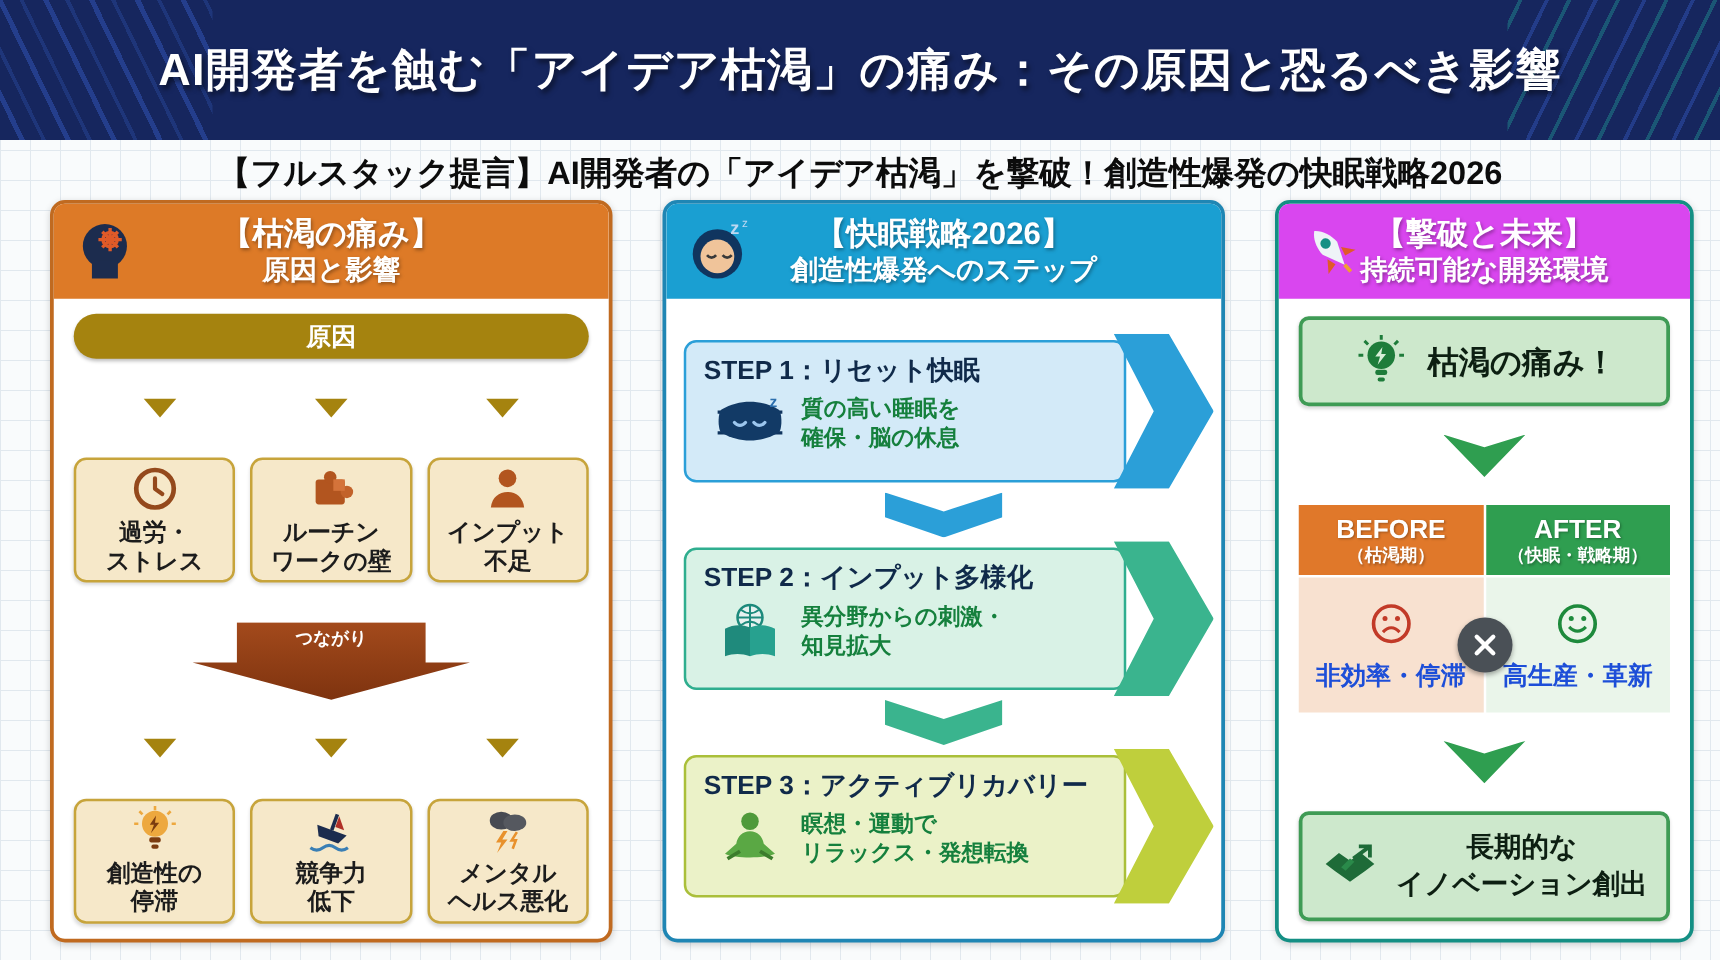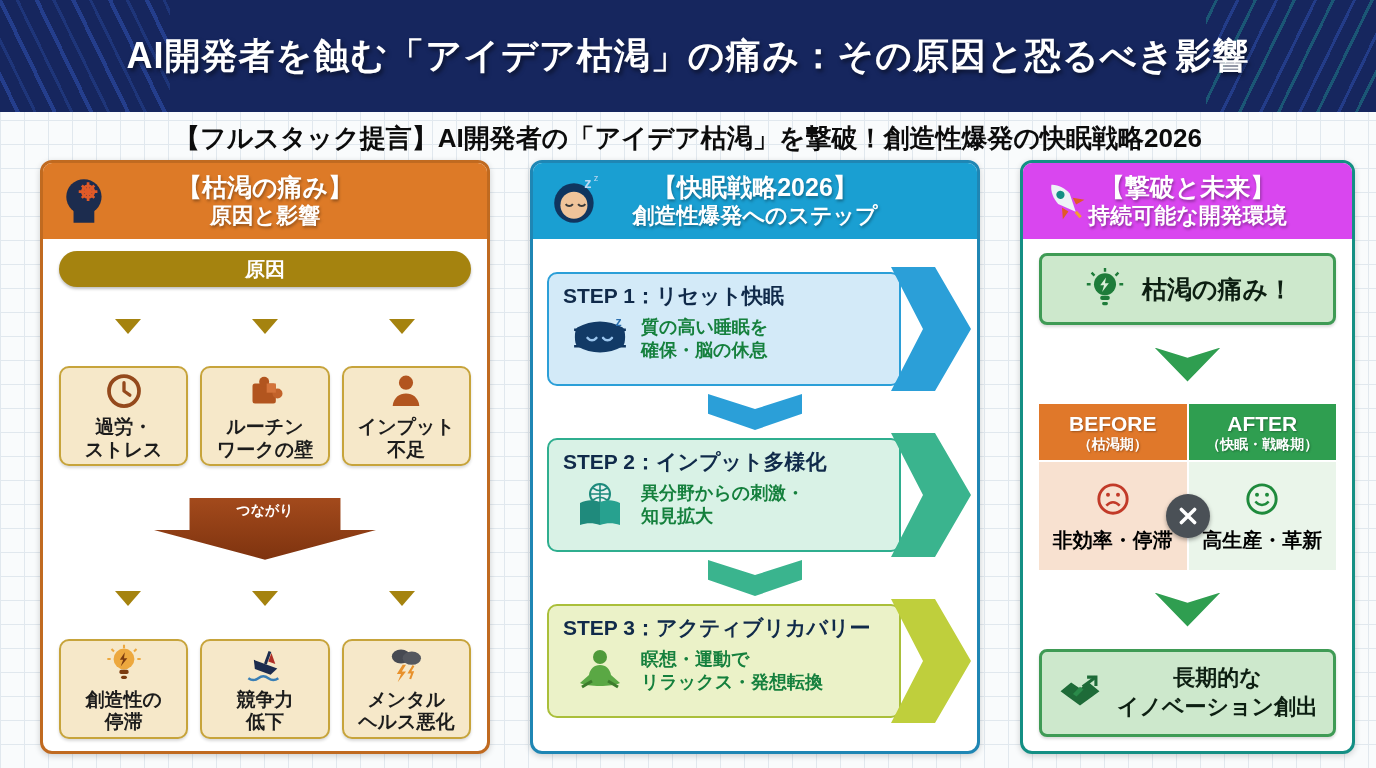--- a/index.html
+++ b/index.html
@@ -80,21 +80,21 @@
   .before-head{background:#e0782a;}
   .after-head{background:#2f9e50;}
   .ba-title{font-size:21px;font-weight:bold;text-shadow:1px 1px 2px rgba(0,0,0,.3);}
   .ba-sub{font-size:14px;font-weight:bold;text-shadow:1px 1px 2px rgba(0,0,0,.3);}
   .ba-body{display:grid;grid-template-columns:1fr 1fr;gap:2px;margin-top:2px;}
   .ba-cell{height:108px;display:flex;flex-direction:column;align-items:center;justify-content:center;gap:8px;}
   .before-cell{background:#f8e1d0;}
   .after-cell{background:#eaf5ea;}
   .face{width:40px;height:40px;}
   .face svg{width:100%;height:100%;display:block;}
-  .ba-value{font-size:20px;font-weight:bold;color:#000000;}
+  .ba-value{font-size:20px;font-weight:bold;color:#1d4ed8;}
   .x-badge{position:absolute;left:50%;top:112px;transform:translate(-50%,-50%);width:44px;height:44px;border-radius:50%;background:#4a5056;display:flex;align-items:center;justify-content:center;box-shadow:0 2px 4px rgba(0,0,0,.35);}
   .x-badge svg{width:22px;height:22px;}
 </style>
 </head>
 <body>
 
 <div class="page">
 
   <header class="banner">
     <div class="circuit left"></div>

